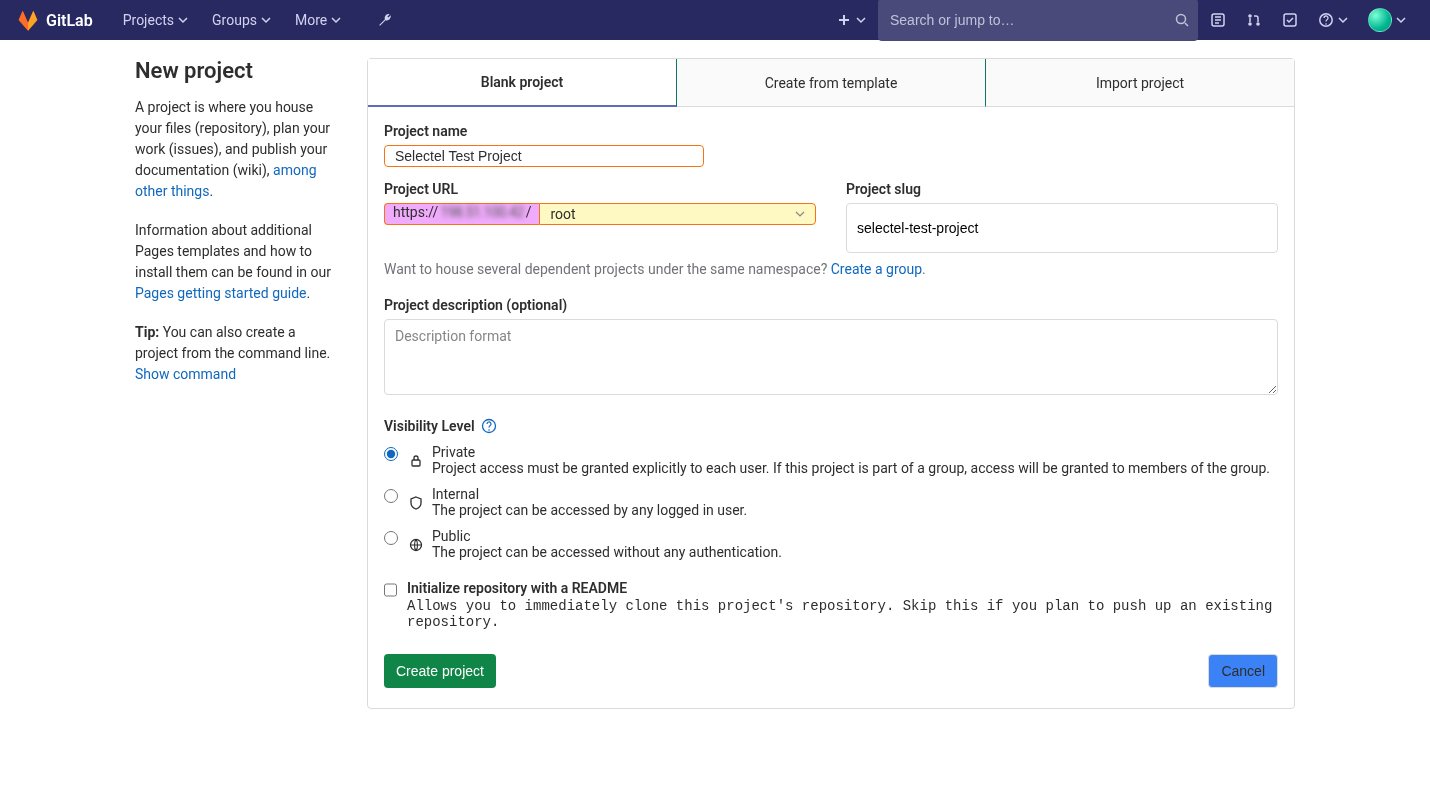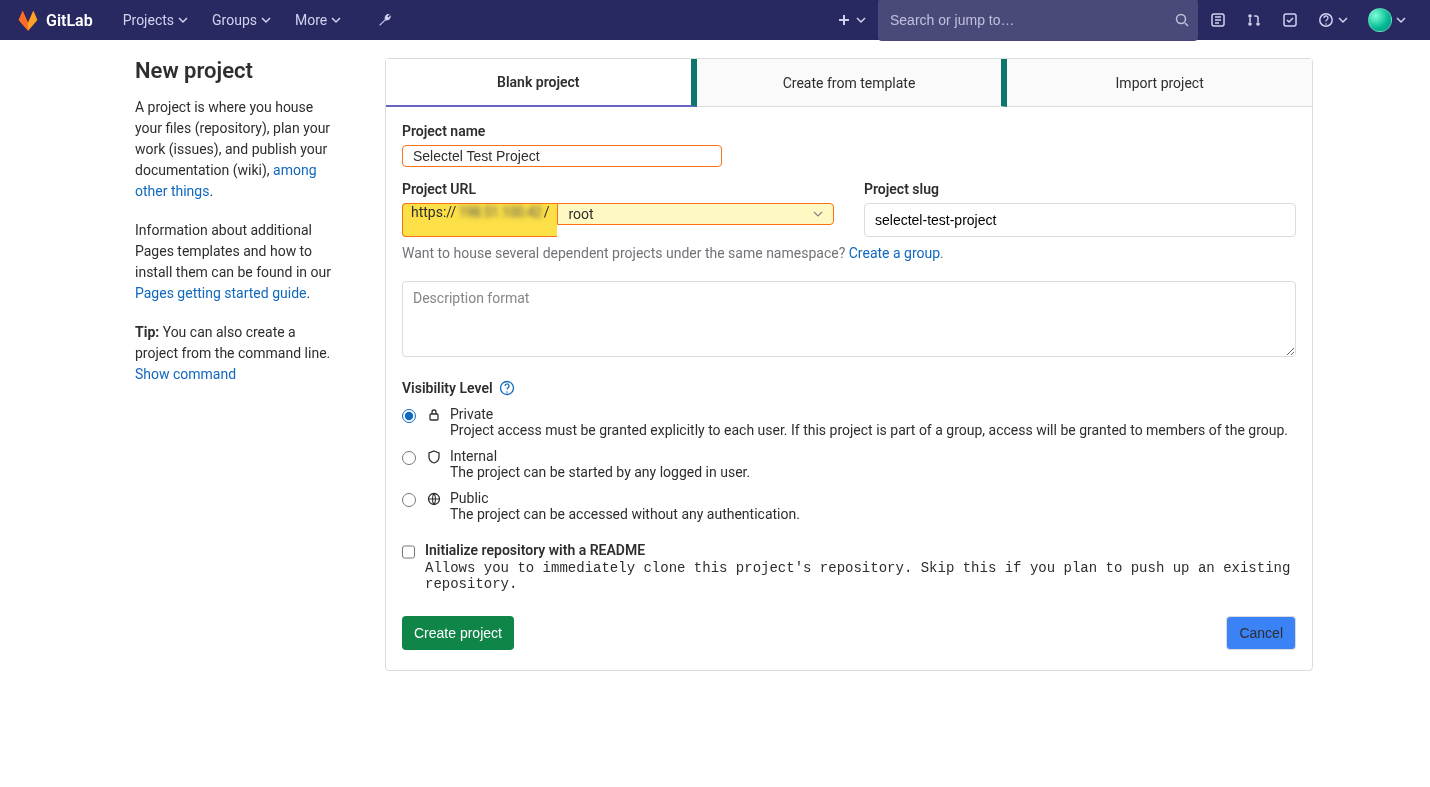--- a/index.html
+++ b/index.html
@@ -20,59 +20,59 @@
   .search-input {
     width: 100%; height: 42px; background: #4a4a7a; border: none; border-radius: 4px;
     color: #fff; padding: 0 34px 0 12px; font-size: 14px;
   }
   .search-input::placeholder { color: #c1c1dd; }
   .search-icon-wrap { position: absolute; right: 8px; top: 50%; transform: translateY(-50%); color: #c1c1dd; pointer-events:none; }
   .icon16 { width: 16px; height: 16px; display:block; }
   .avatar { width: 24px; height: 24px; border-radius: 50%; background: radial-gradient(circle at 30% 30%, #7fffd4, #00b894 60%, #0e8f6e); border: 1px solid rgba(255,255,255,0.3); }
 
   
-  .page { display: flex; max-width: 1340px; margin: 0 auto; padding: 18px 0 40px; gap: 40px; }
+  .page { display: flex; max-width: 1340px; margin: 0 auto; padding: 18px 0 40px; gap: 22px; }
   .side { flex: 0 0 300px; padding-left: 90px; padding-right: 10px; }
   .side h1 { font-size: 22px; font-weight: 600; margin-bottom: 14px; color: #2e2e2e; }
   .side p { font-size: 14px; line-height: 1.5; margin-bottom: 18px; color: #2e2e2e; }
   .main { flex: 1; padding-right: 90px; }
 
   
   .tabbox { border: 1px solid #dbdbdb; border-radius: 4px; background: #fff; }
   .tabs { display: flex; height: 48px; }
-  .tab { flex: 1; display: flex; align-items: center; justify-content: center; font-size: 14px; color: #2e2e2e; background: #fafafa; border-bottom: 1px solid #dbdbdb; border-right: 6px solid #0f766e; cursor: pointer; }
+  .tab { flex: 1; display: flex; align-items: center; justify-content: center; font-size: 14px; color: #2e2e2e; background: #fafafa; border-bottom: 1px solid #dbdbdb; border-right: 1px solid #0f766e; cursor: pointer; }
   .tab:last-child { border-right: none; }
   .tab.active { background: #fff; font-weight: 600; border-bottom: 2px solid #6666c4; }
 
   
   .form { padding: 16px 16px 20px; }
   .label { font-weight: 600; font-size: 14px; margin-bottom: 6px; display: block; color: #2e2e2e; }
   .text-input, .select-input, .url-addon {
     height: 22px; border: 1px solid #f97316; border-radius: 4px; padding: 0 10px; font-size: 14px; color: #2e2e2e; background: #fff;
   }
   .text-input { width: 320px; }
   .textarea { width: 100%; height: 76px; border: 1px solid #dbdbdb; border-radius: 4px; padding: 8px 10px; font-size: 14px; font-family: inherit; resize: vertical; }
   .textarea::placeholder { color: #868686; }
   .row { display: flex; gap: 30px; margin-top: 14px; }
   .col { display: flex; flex-direction: column; }
   .url-group { display: flex; width: 432px; }
-  .url-addon { border-top-right-radius: 0; border-bottom-right-radius: 0; border-right: none; background: #fde047; color: #2e2e2e; display:flex; align-items:flex-end; gap:2px; white-space:nowrap; padding: 16px 8px; font-size: 14px; }
+  .url-addon { border-top-right-radius: 0; border-bottom-right-radius: 0; border-right: none; background: #f0abfc; color: #2e2e2e; display:flex; align-items:flex-start; gap:2px; white-space:nowrap; padding: 0 8px; font-size: 14px; }
   .blurred { filter: blur(2.5px); color: #555; letter-spacing: -0.5px; }
   .select-input { flex: 1; border-top-left-radius: 0; border-bottom-left-radius: 0; position: relative; text-align: left; background: #fef9c3; cursor: pointer; display:flex; align-items:center; }
   .select-caret { position: absolute; right: 10px; top: 50%; transform: translateY(-50%); color: #868686; }
-  .slug-input { width: 432px; height: 34px; border: 1px solid #dbdbdb; border-radius: 4px; padding: 0 10px; font-size: 14px; }
+  .slug-input { width: 432px; height: 50px; border: 1px solid #dbdbdb; border-radius: 4px; padding: 0 10px; font-size: 14px; }
   .hint { margin-top: 8px; font-size: 14px; color: #737278; }
 
   .section { margin-top: 20px; }
   .vis-label { font-weight: 600; display: flex; align-items: center; gap: 6px; }
   .help-icon { width:16px; height:16px; color:#1068bf; }
 
   .radio-row { display: flex; align-items: flex-start; gap: 10px; margin-top: 10px; }
   .radio-row input[type=radio] { margin-top: 3px; accent-color: #1068bf; width:14px; height:14px; }
-  .radio-content { display: flex; align-items: flex-start; gap: 8px; flex:1; }
+  .radio-content { display: flex; align-items: center; gap: 8px; flex:1; }
   .radio-icon { margin-top: 1px; width:16px; height:16px; color:#2e2e2e; flex-shrink:0; }
   .radio-text { flex: 1; }
   .radio-title { font-size: 14px; color: #2e2e2e; }
   .radio-desc { font-size: 14px; color: #2e2e2e; margin-top: 0px; }
 
   .check-row { display:flex; align-items:flex-start; gap:10px; margin-top:20px; }
   .check-row input[type=checkbox]{ margin-top:3px; width:14px; height:14px; }
   .check-title { font-weight:600; }
   .check-desc { margin-top:2px;font-family:Liberation Mono, monospace; }
 
@@ -232,20 +232,21 @@
             <label class="label">Project slug</label>
             <input class="slug-input" type="text" value="selectel-test-project" style="">
           </div>
         </div>
         <div class="hint">
           <span>Want to house several dependent projects under the same namespace? </span><a href="#">Create a group</a><span>.</span>
         </div>
 
         
         <div class="section">
+          <label class="label">Project description (optional)</label>
           <textarea class="textarea" placeholder="Description format" style=""></textarea>
         </div>
 
         
         <div class="section">
           <div class="vis-label">
             <span>Visibility Level</span>
             <svg class="help-icon" viewBox="0 0 16 16">
                 <circle cx="8" cy="8" r="6.5" stroke="currentColor" fill="none" stroke-width="1.3"></circle>
                 <path d="M6 6a2 2 0 1 1 3 1.7c-.7.4-1 .8-1 1.8" stroke="currentColor" fill="none" stroke-width="1.2"></path>
@@ -268,21 +269,21 @@
           </label>
 
           <label class="radio-row">
             <input type="radio" name="vis" style="">
             <div class="radio-content">
               <svg class="radio-icon" viewBox="0 0 16 16">
                   <path d="M8 2l5 2v4c0 3-2 5-5 6-3-1-5-3-5-6V4l5-2z" stroke="currentColor" fill="none" stroke-width="1.3"></path>
                 </svg>
               <div class="radio-text">
                 <div class="radio-title">Internal</div>
-                <div class="radio-desc">The project can be started by any logged in user.</div>
+                <div class="radio-desc">The project can be accessed by any logged in user.</div>
               </div>
             </div>
           </label>
 
           <label class="radio-row">
             <input type="radio" name="vis" style="">
             <div class="radio-content">
               <svg class="radio-icon" viewBox="0 0 16 16">
                   <circle cx="8" cy="8" r="5.5" stroke="currentColor" fill="none" stroke-width="1.3"></circle>
                   <path d="M2.5 8h11M8 2.5c2 2 2 9 0 11M8 2.5c-2 2-2 9 0 11" stroke="currentColor" fill="none" stroke-width="1.1"></path>

